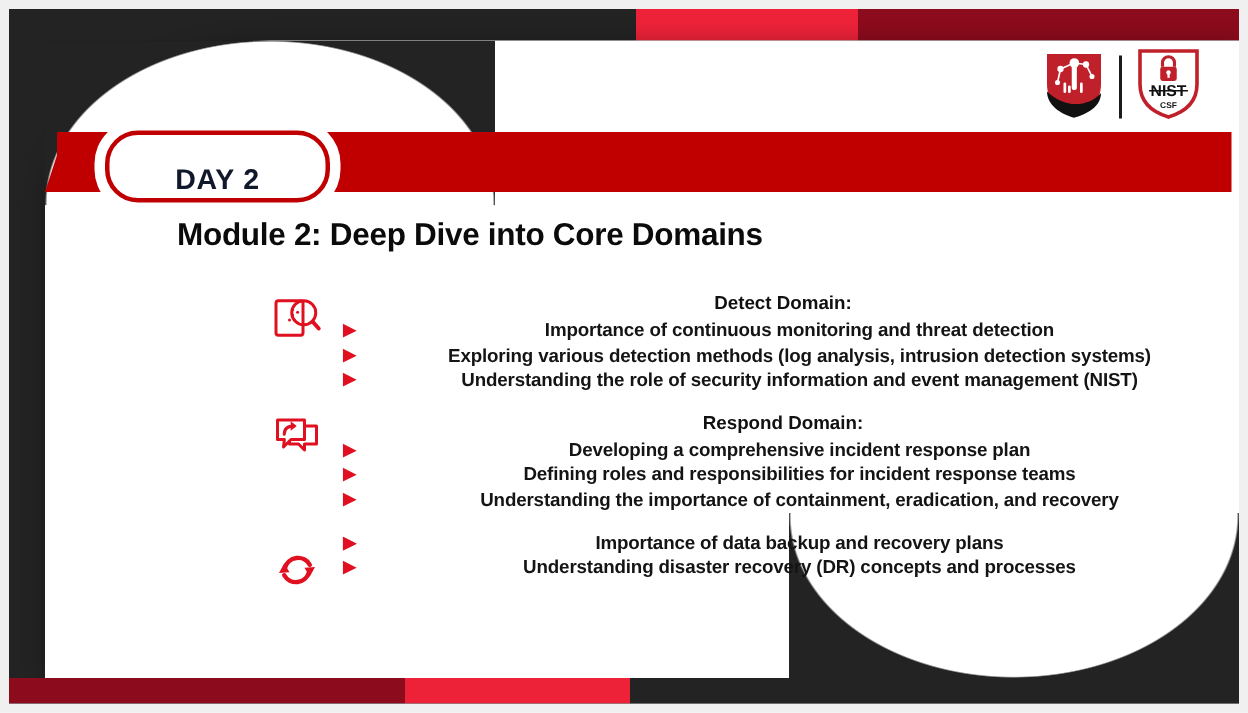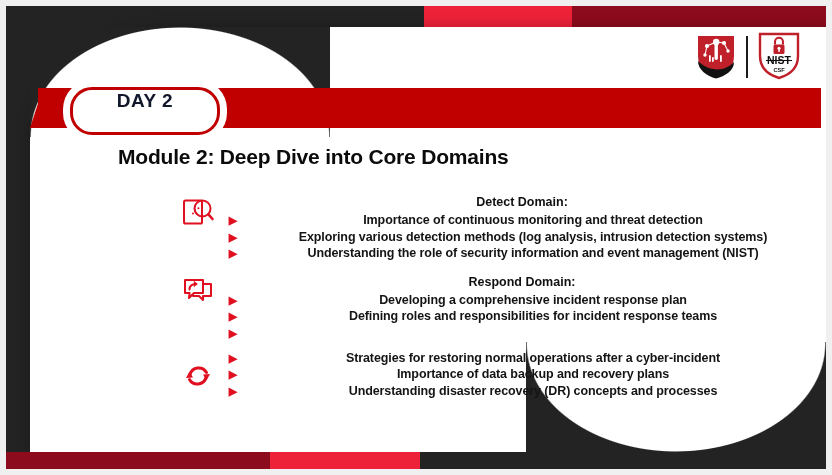--- a/index.html
+++ b/index.html
@@ -122,21 +122,21 @@
   .day-badge {
     position: absolute;
     left: 64px;
     top: 81px;
     width: 144px;
     height: 42px;
     background: #ffffff;
     border: 3px solid #c00000;
     border-radius: 22px;
     display: flex;
-    align-items: flex-start;
+    align-items: flex-end;
     justify-content: center;
     box-shadow: 0 0 0 7px #ffffff;
     z-index: 6;
   }
   .day-badge span {
     font-size: 19px;
     font-weight: bold;
     color: #12182b;
     letter-spacing: 0.5px;
   }
@@ -339,37 +339,37 @@
           <li>
             <span class="bullet-mark">▶</span>
             <span>Developing a comprehensive incident response plan</span>
           </li>
           <li>
             <span class="bullet-mark">▶</span>
             <span>Defining roles and responsibilities for incident response teams</span>
           </li>
           <li>
             <span class="bullet-mark">▶</span>
+            <span>Understanding the importance of containment, eradication, and recovery</span>
           </li>
         </ul>
       </div>
 
       <div class="section">
         <span class="section-icon center">
           <svg width="32" height="32" viewBox="0 0 32 32" aria-hidden="true">
             <path d="M7.5 19.5 A9 9 0 0 0 24 17.5" fill="none" stroke="#e01020" stroke-width="3" stroke-linecap="round"></path>
             <path d="M24.5 20.5 L28 14 L21 14.5 Z" fill="#e01020"></path>
             <path d="M24.5 12.5 A9 9 0 0 0 8 14.5" fill="none" stroke="#e01020" stroke-width="3" stroke-linecap="round"></path>
             <path d="M7.5 11.5 L4 18 L11 17.5 Z" fill="#e01020"></path>
           </svg>
         </span>
         <ul class="bullets">
           <li>
             <span class="bullet-mark">▶</span>
-            <span>Strategies for restoring normal operations after a cyber-incident</span>
           </li>
           <li>
             <span class="bullet-mark">▶</span>
             <span>Importance of data backup and recovery plans</span>
           </li>
           <li>
             <span class="bullet-mark">▶</span>
             <span>Understanding disaster recovery (DR) concepts and processes</span>
           </li>
         </ul>

